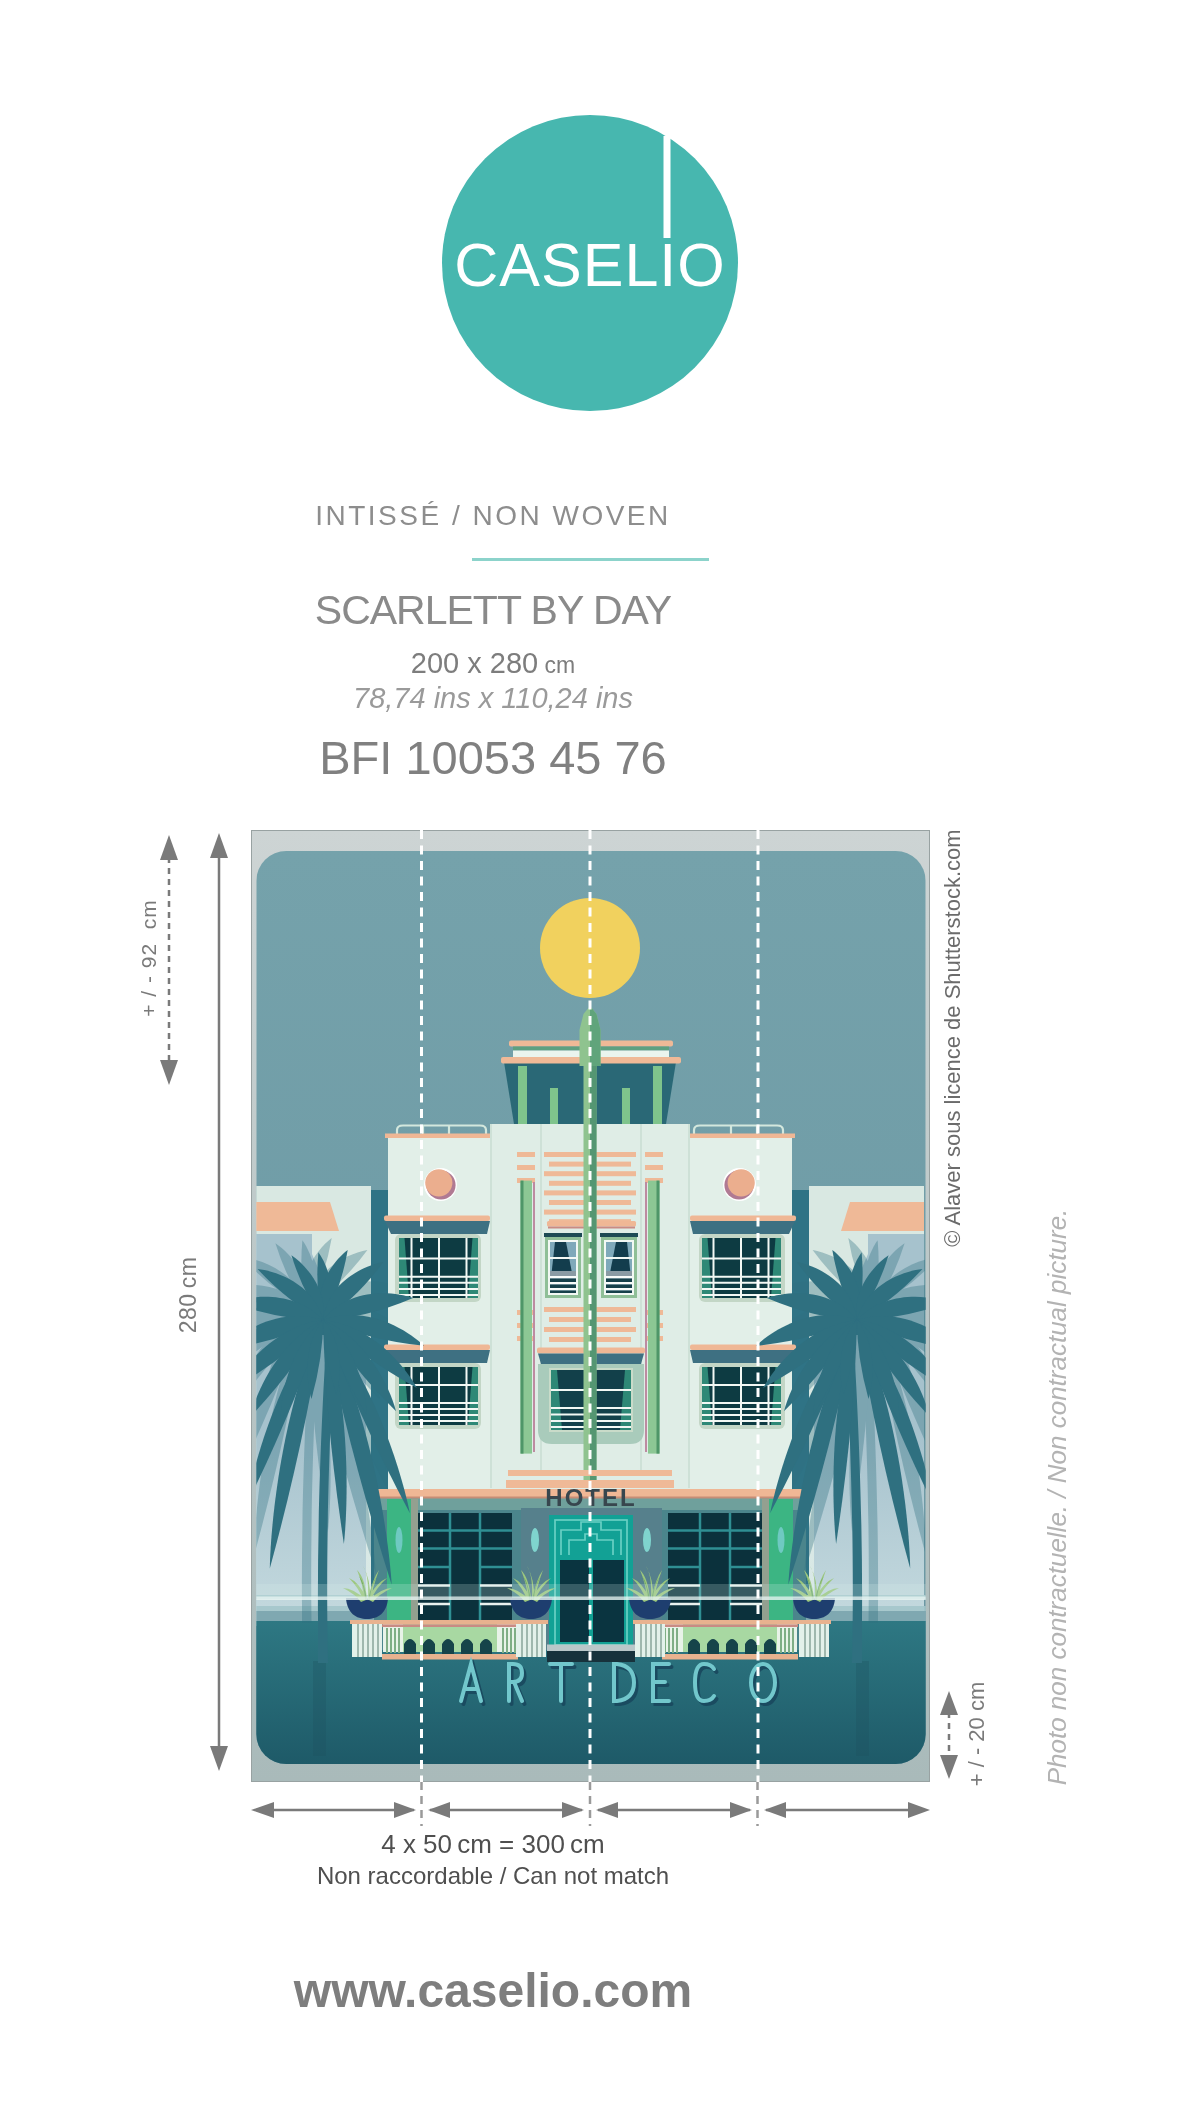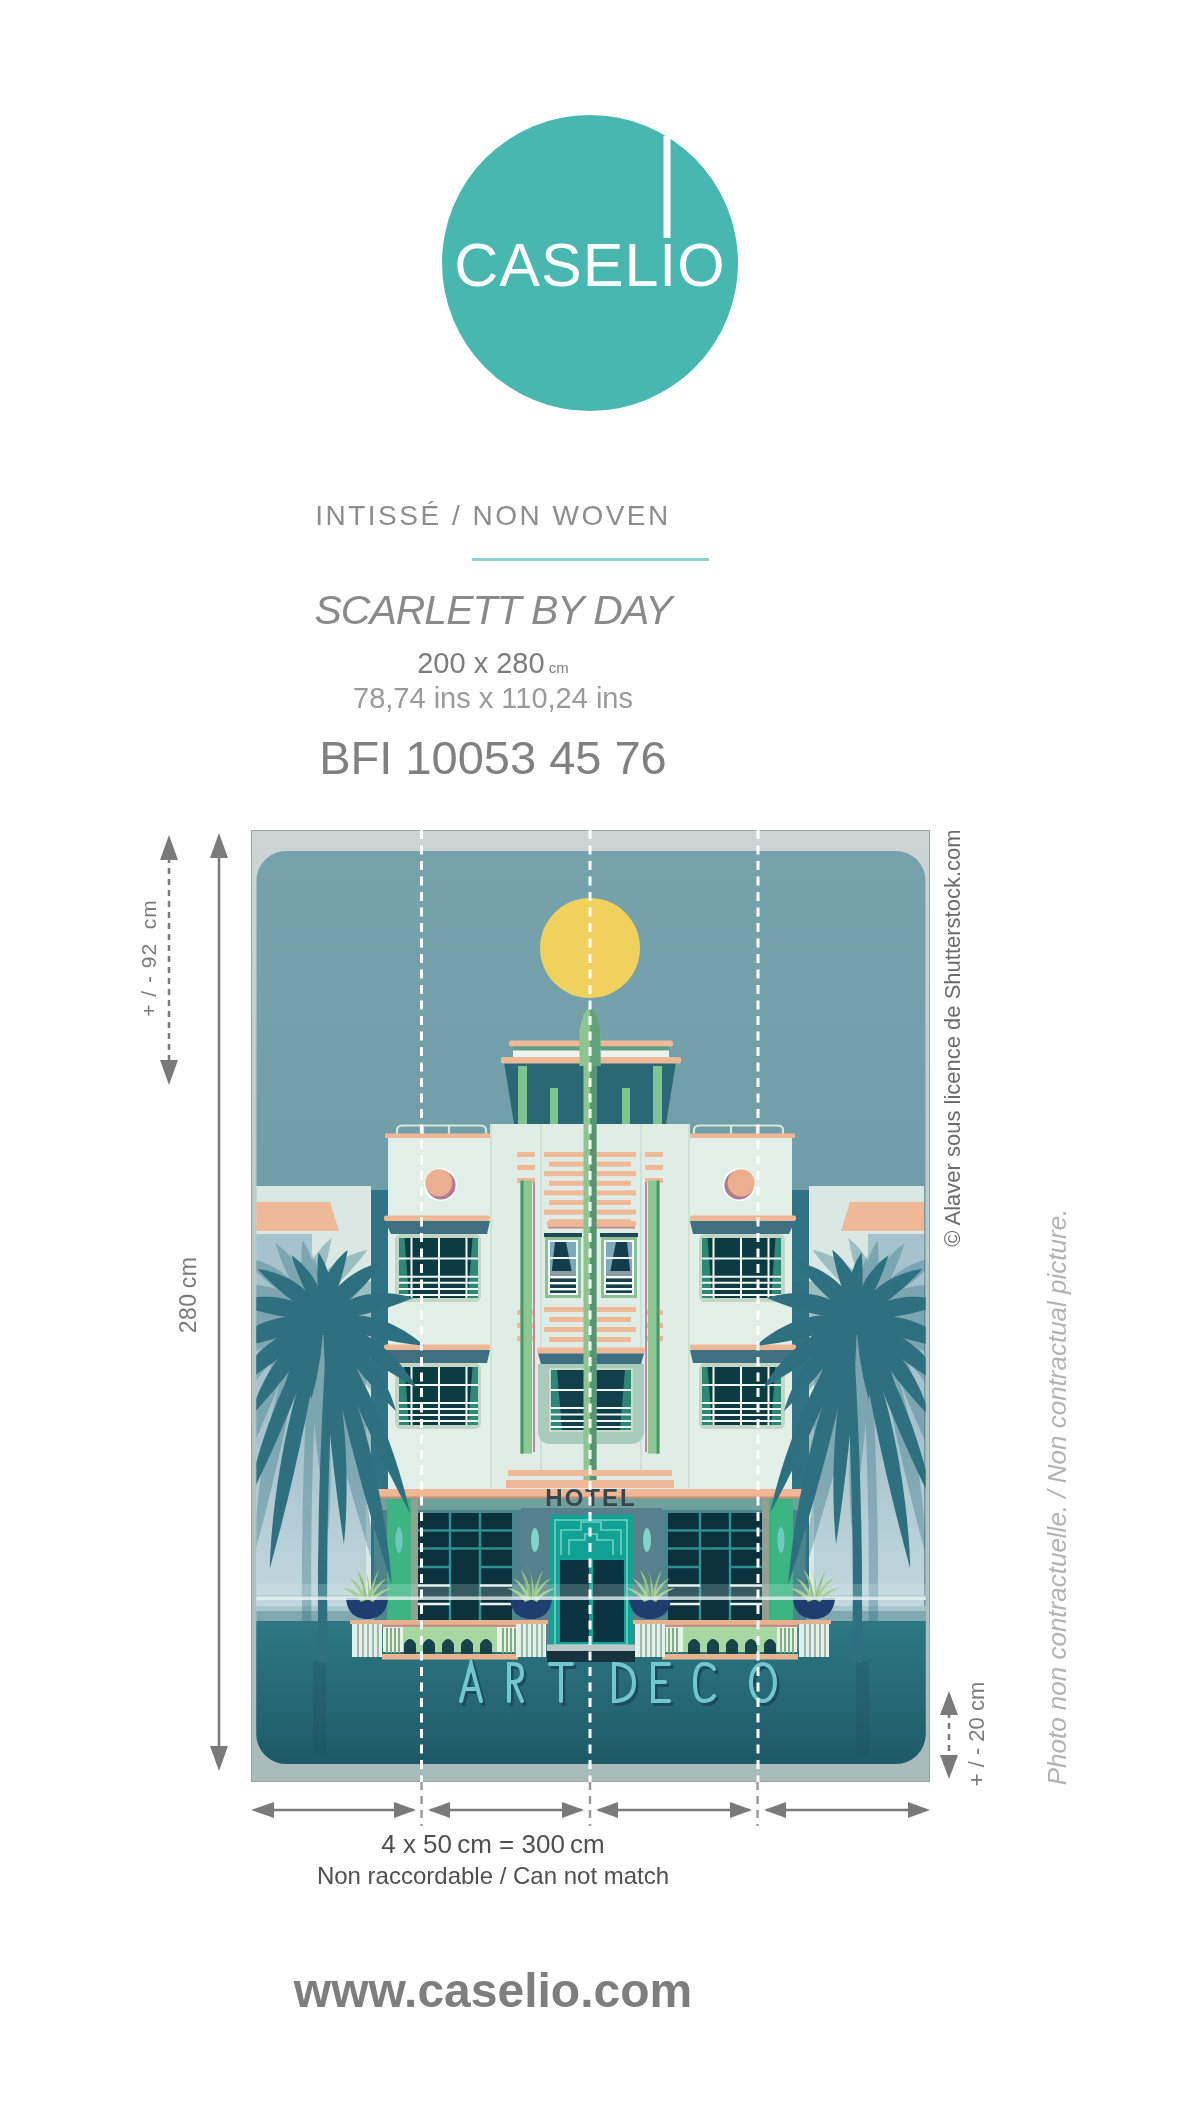--- a/index.html
+++ b/index.html
@@ -12,23 +12,23 @@
 <body>
 
 <svg class="abs" style="left:430px;top:103px;" width="320" height="320" viewBox="0 0 320 320">
   <circle cx="160" cy="160" r="148" fill="#47b7af"></circle>
   <rect x="233.5" y="33" width="7" height="102" fill="#ffffff"></rect>
   <text x="160" y="183" text-anchor="middle" font-family="Liberation Sans" font-size="61" letter-spacing="1" fill="#ffffff">CASELIO</text>
 </svg>
 
 <div class="abs ctr" style="top:500px;font-size:28px;letter-spacing:2.5px;color:#8d8d8d;">INTISSÉ / NON WOVEN</div>
 <div class="abs" style="left:472px;top:558px;width:237px;height:2.5px;background:#8cd3cb;"></div>
-<div class="abs ctr" style="top:587px;font-size:41px;letter-spacing:-1px;color:#8a8a8a;font-style:italic;">SCARLETT BY DAY</div>
-<div class="abs ctr" style="top:647px;font-size:29px;color:#7d7d7d;">200 x 280<span style="font-size:15px;text-align:center;"> cm</span></div>
-<div class="abs ctr" style="top:682px;font-size:29px;color:#9a9a9a;">78,74 ins x 110,24 ins</div>
+<div class="abs ctr" style="top:587px;font-size:41px;letter-spacing:-1px;color:#8a8a8a;">SCARLETT BY DAY</div>
+<div class="abs ctr" style="top:647px;font-size:29px;color:#7d7d7d;">200 x 280<span style="font-size:23px;text-align:center;"> cm</span></div>
+<div class="abs ctr" style="top:682px;font-size:29px;font-style:italic;color:#9a9a9a;">78,74 ins x 110,24 ins</div>
 <div class="abs ctr" style="top:730px;font-size:47px;color:#808080;">BFI 10053 45 76</div>
 
 <svg id="poster" class="abs" style="left:251px;top:830px;" width="679" height="952" viewBox="0 0 679 952">
   <defs>
     <linearGradient id="frame" x1="0" y1="0" x2="0" y2="1">
       <stop offset="0" stop-color="#cdd4d4"></stop>
         <stop offset="1" stop-color="#a9baba"></stop>
     </linearGradient>
     <linearGradient id="sky" x1="0" y1="0" x2="0" y2="1">
       <stop offset="0" stop-color="#75a2ab"></stop>

